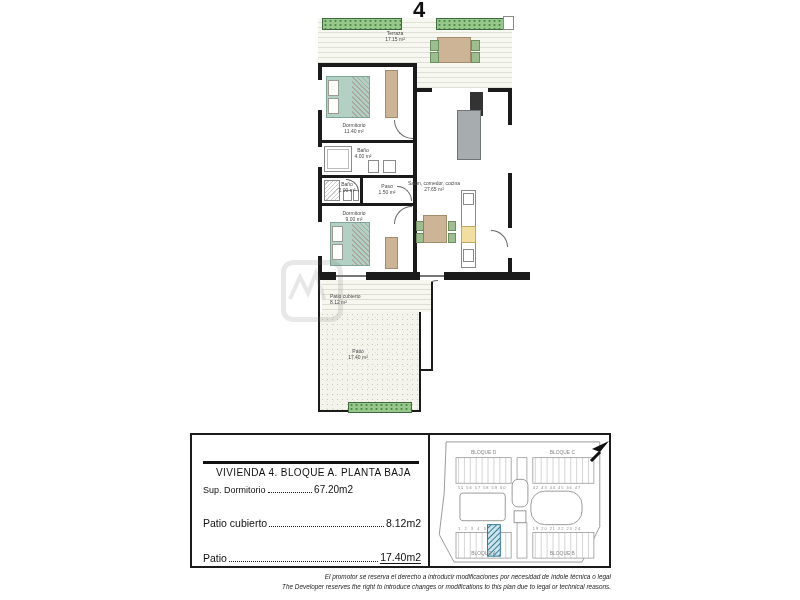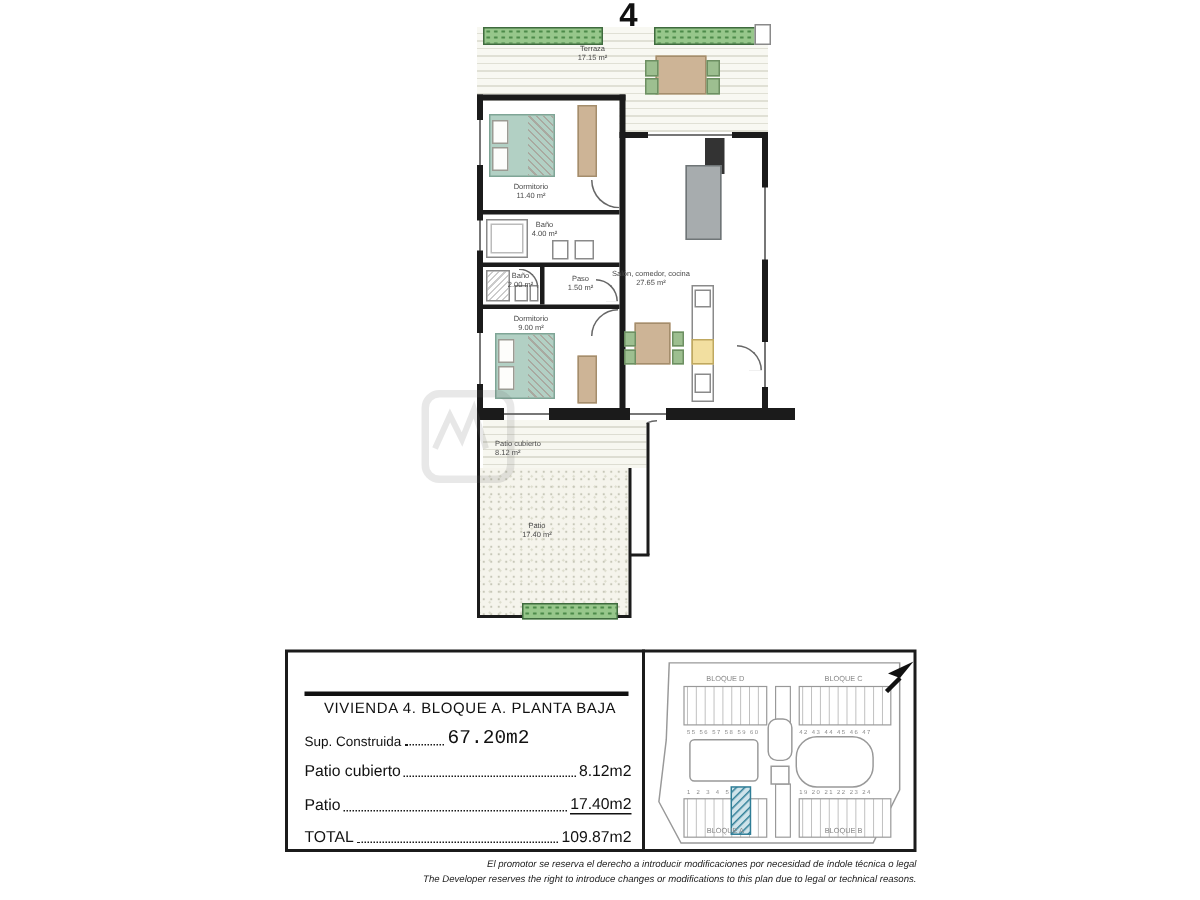--- a/index.html
+++ b/index.html
@@ -34,21 +34,21 @@
   #infodivider{position:absolute;left:428px;top:433px;width:2px;height:135px;background:#1b1b1b;}
   #titlebar{position:absolute;left:203px;top:461px;width:216px;height:3px;background:#111;}
   #title{position:absolute;left:216px;top:467px;width:222px;font-size:10px;font-weight:normal;
      letter-spacing:.4px;white-space:nowrap;}
   #rows{position:absolute;left:203px;top:484px;width:218px;height:80px;
      display:flex;flex-direction:column;justify-content:space-between;}
   .irow{display:flex;align-items:flex-end;font-size:10.5px;white-space:nowrap;}
   .irow .dots{flex:1 1 auto;border-bottom:1.6px dotted #1b1b1b;margin:0 2px 2px 2px;}
   .irow .val{font-size:10.5px;}
   .irow.small{font-size:9px;width:150px;}
-  .irow.small .val{font-size:13px;font-family:Liberation Mono, monospace;}
+  .irow.small .val{font-size:10px;}
   .irow .u{border-bottom:1px solid #111;}
 
   
   #siteplan{position:absolute;left:433px;top:436px;}
   #siteplan text{font-family:"Liberation Sans",sans-serif;}
   #northarrow{position:absolute;left:588px;top:440px;}
 
   #disclaimer{position:absolute;left:230px;top:572px;width:381px;text-align:right;
      font-size:6.4px;font-style:italic;color:#222;line-height:1.55;}
 
@@ -198,38 +198,33 @@
     <div>Patio</div>
       <div>17.40 m²</div>
   </div>
 
   <div id="infobox"></div>
   <div id="infodivider"></div>
   <div id="titlebar"></div>
   <div id="title">VIVIENDA 4. BLOQUE A. PLANTA BAJA</div>
   <div id="rows">
     <div class="irow small">
-      <span>Sup. Construida</span>
+      <span>Sup. Dormitorio</span>
         <span class="dots"></span>
         <span class="val">67.20m2</span>
     </div>
     <div class="irow">
       <span>Patio cubierto</span>
         <span class="dots"></span>
         <span class="val">8.12m2</span>
     </div>
     <div class="irow">
       <span>Patio</span>
         <span class="dots"></span>
         <span class="val u">17.40m2</span>
-    </div>
-    <div class="irow">
-      <span>TOTAL</span>
-        <span class="dots"></span>
-        <span class="val">109.87m2</span>
     </div>
   </div>
 
   <svg id="siteplan" width="176" height="130" viewBox="0 0 176 132">
     <defs>
       <pattern id="hp" width="6" height="26" patternUnits="userSpaceOnUse">
         <rect width="6" height="26" fill="#ffffff"></rect>
         <line x1="0" y1="0" x2="0" y2="26" stroke="#aaa" stroke-width="1"></line>
       </pattern>
       <pattern id="hatch" width="4" height="4" patternUnits="userSpaceOnUse" patternTransform="rotate(45)">

